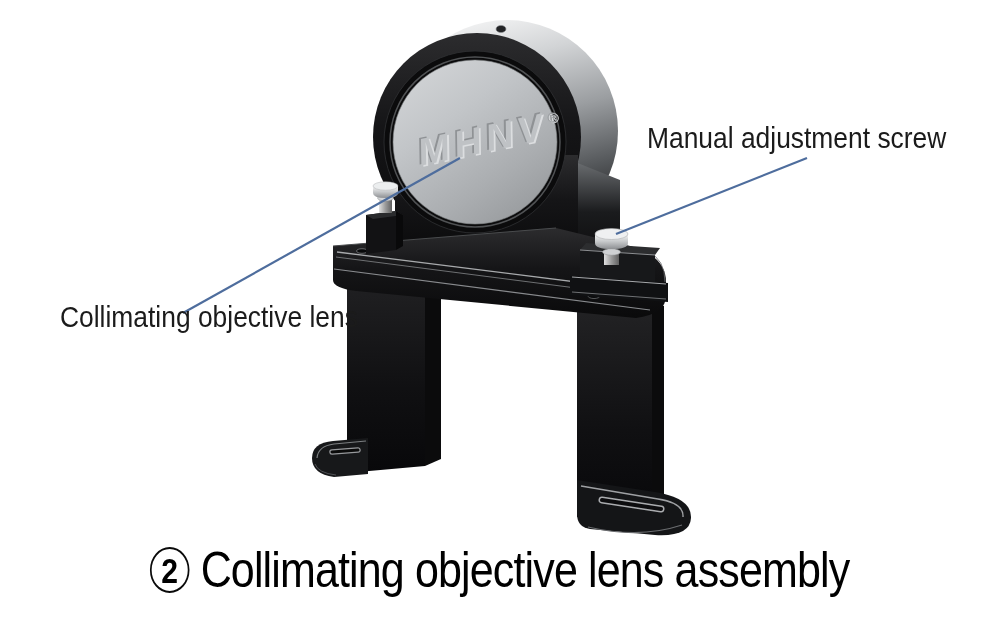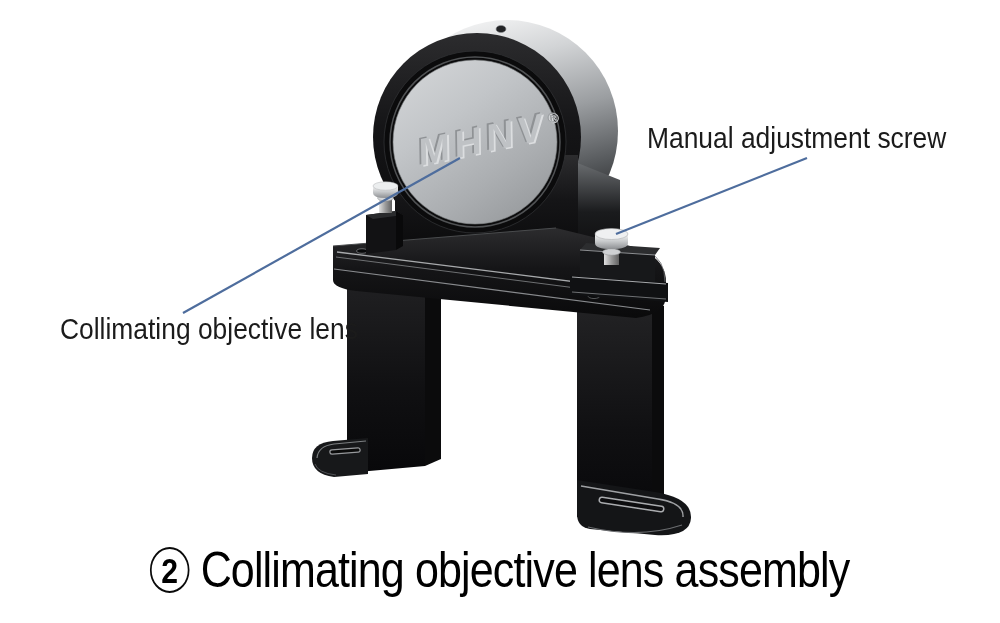--- a/index.html
+++ b/index.html
@@ -2,21 +2,21 @@
 <html><head>
 <meta charset="utf-8">
 <style>
   html,body{margin:0;padding:0;}
   body{background:#ffffff;font-family:"Liberation Sans",sans-serif;}
   .stage{position:relative;width:1000px;height:623px;background:#ffffff;overflow:hidden;}
   .stage svg{position:absolute;left:0;top:0;}
   .label{position:absolute;color:#1b1b1b;font-size:30px;line-height:1.1;white-space:nowrap;}
   .label>span{display:inline-block;transform:scaleX(.88);transform-origin:left center;}
   .label-screw{left:647px;top:121px;}
-  .label-lens{left:60px;top:312px;}
+  .label-lens{left:60px;top:300px;}
   .caption{position:absolute;left:0;right:0;top:541px;text-align:center;color:#000;}
   .caption-inner{display:inline-flex;align-items:center;gap:13px;transform:scaleX(.86);transform-origin:center;}
   .circled{width:46px;height:46px;border:2.5px solid #0a0a0a;border-radius:50%;display:inline-flex;
            align-items:center;justify-content:center;font-weight:bold;font-size:35px;line-height:1;
            box-sizing:border-box;flex:0 0 auto;}
   .cap-text{font-size:50px;letter-spacing:-1px;}
   .logo-text{font-family:"Liberation Sans",sans-serif;font-style:italic;font-weight:bold;
              font-size:38px;letter-spacing:5px;}
   .logo-mark{font-family:"Liberation Sans",sans-serif;font-weight:bold;font-size:14px;}
 </style>

